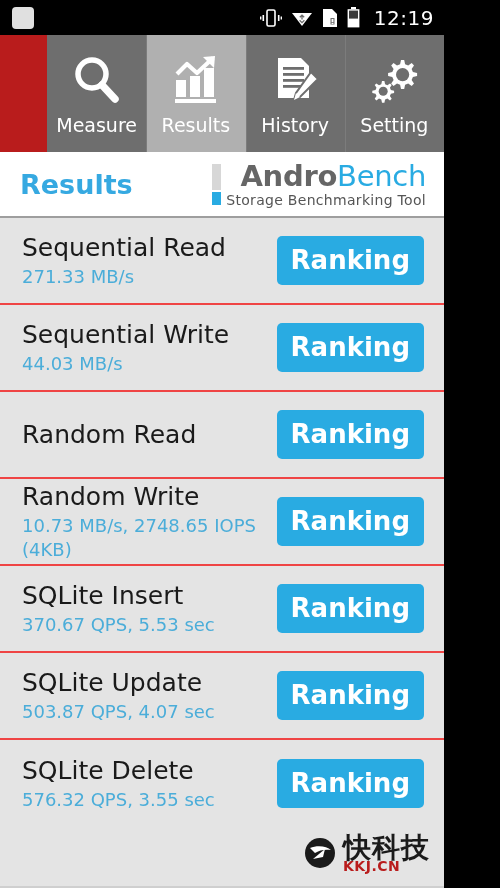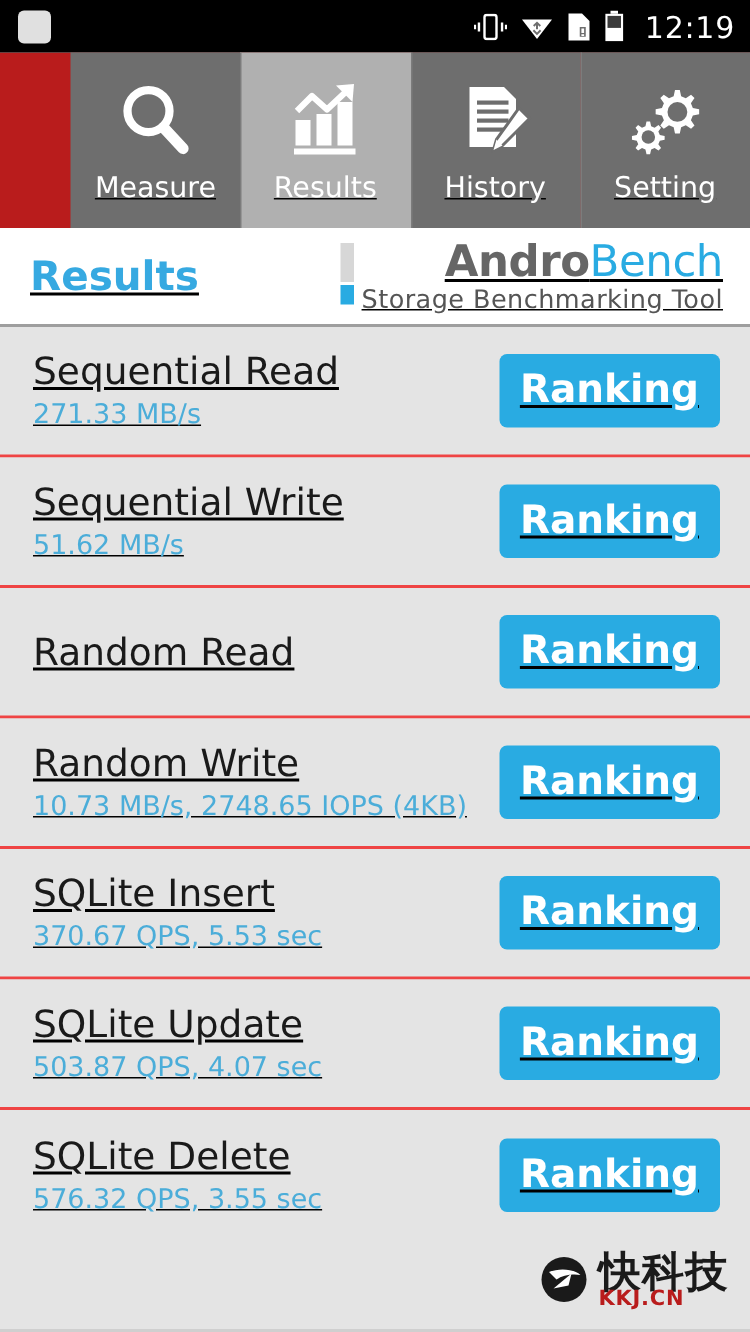--- a/index.html
+++ b/index.html
@@ -5,25 +5,24 @@
   html, body {
     margin: 0;
     padding: 0;
     background: #000;
   }
   body {
     font-family: "DejaVu Sans", "Liberation Sans", sans-serif;
   }
   #phone {
     position: relative;
-    width: 500px;
+    width: 444px;
     height: 888px;
     overflow: hidden;
     background: #e4e4e4;
-    text-decoration: underline;
   }
 
   
   .statusbar {
     position: relative;
     height: 35px;
     background: #000000;
     display: flex;
     align-items: center;
     padding: 0 10px 0 12px;
@@ -146,21 +145,21 @@
   }
   .logo-word .andro {
     color: #666666;
     font-weight: bold;
   }
   .logo-word .bench {
     color: #29abe2;
     font-weight: 400;
   }
   .logo-tag {
-    font-size: 17px;
+    font-size: 14px;
     color: #555555;
     letter-spacing: 0.3px;
     margin-top: 1px;
   }
 
   
   .list {
     background: #e4e4e4;
     height: 670px;
   }
@@ -375,21 +374,21 @@
       <div class="row-texts">
         <div class="row-title">Sequential Read</div>
         <div class="row-value">271.33 MB/s</div>
       </div>
       <button class="ranking-btn">Ranking</button>
     </div>
 
     <div class="result-row">
       <div class="row-texts">
         <div class="row-title">Sequential Write</div>
-        <div class="row-value">51.62 MB/s</div>
+        <div class="row-value">44.03 MB/s</div>
       </div>
       <button class="ranking-btn">Ranking</button>
     </div>
 
     <div class="result-row">
       <div class="row-texts">
         <div class="row-title">Random Read</div>
       </div>
       <button class="ranking-btn">Ranking</button>
     </div>

